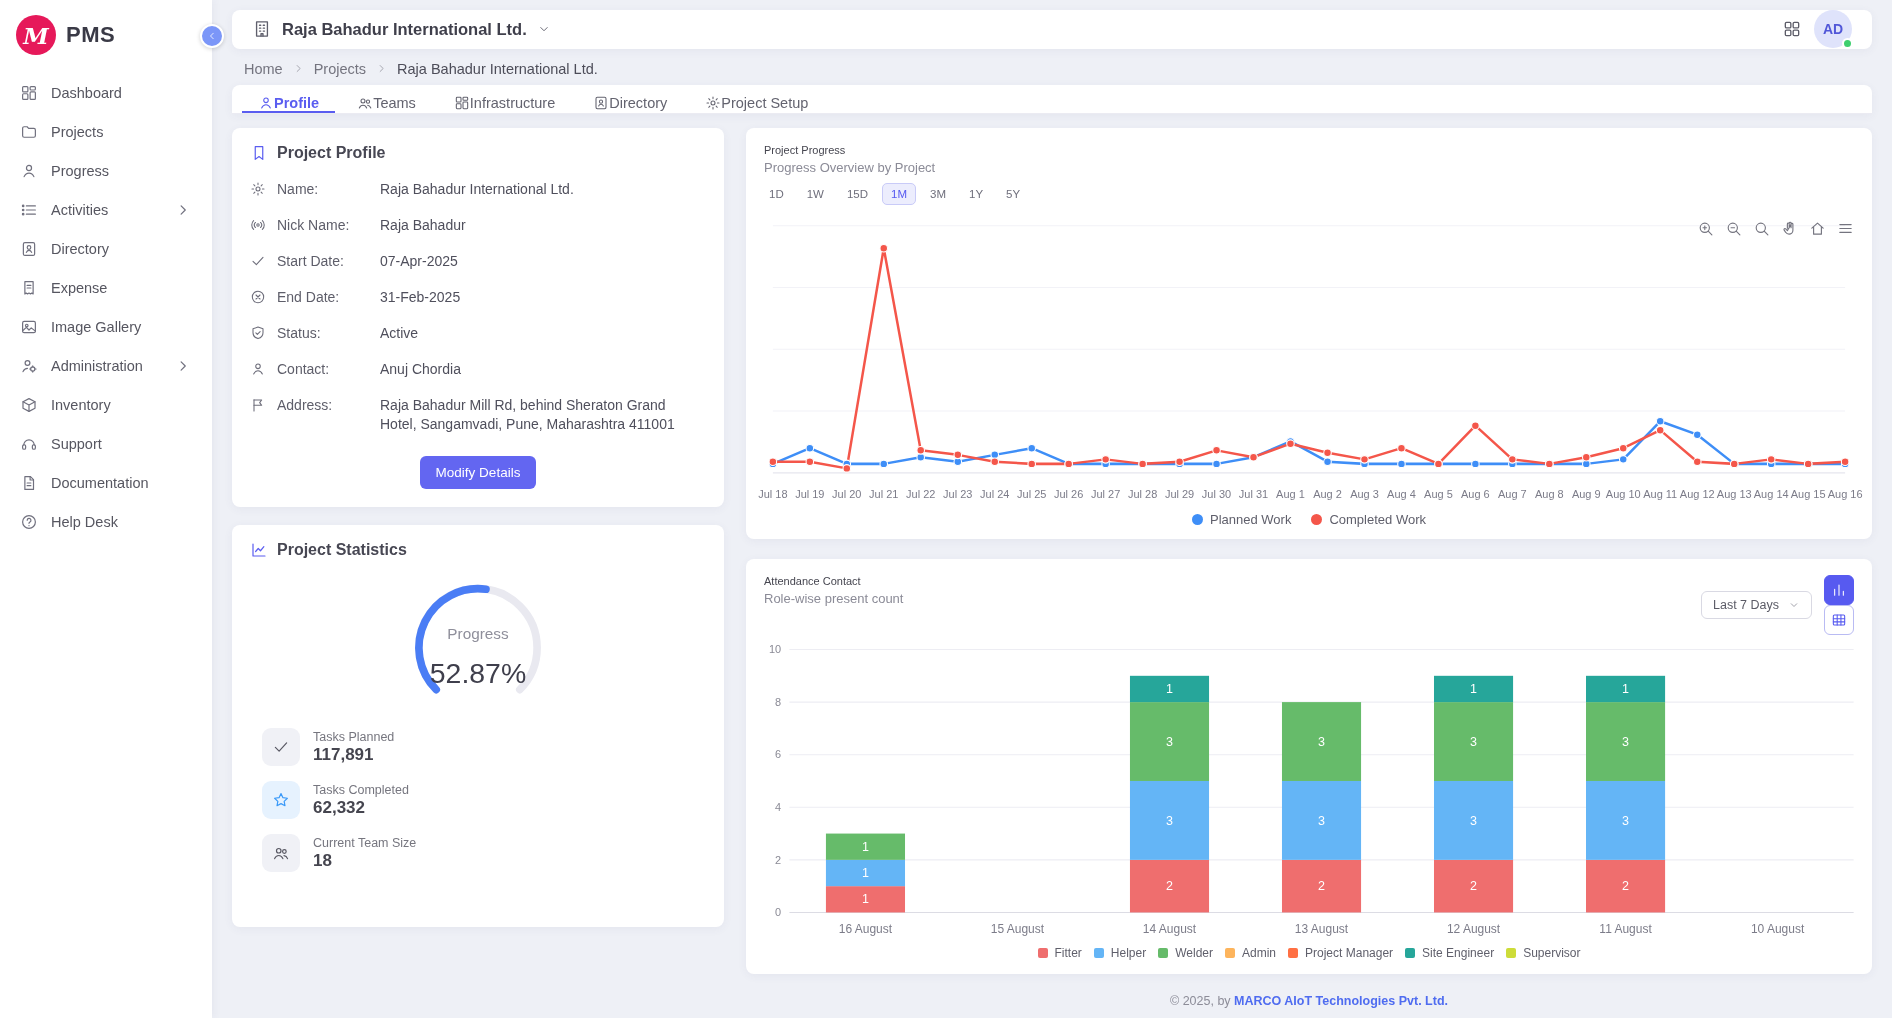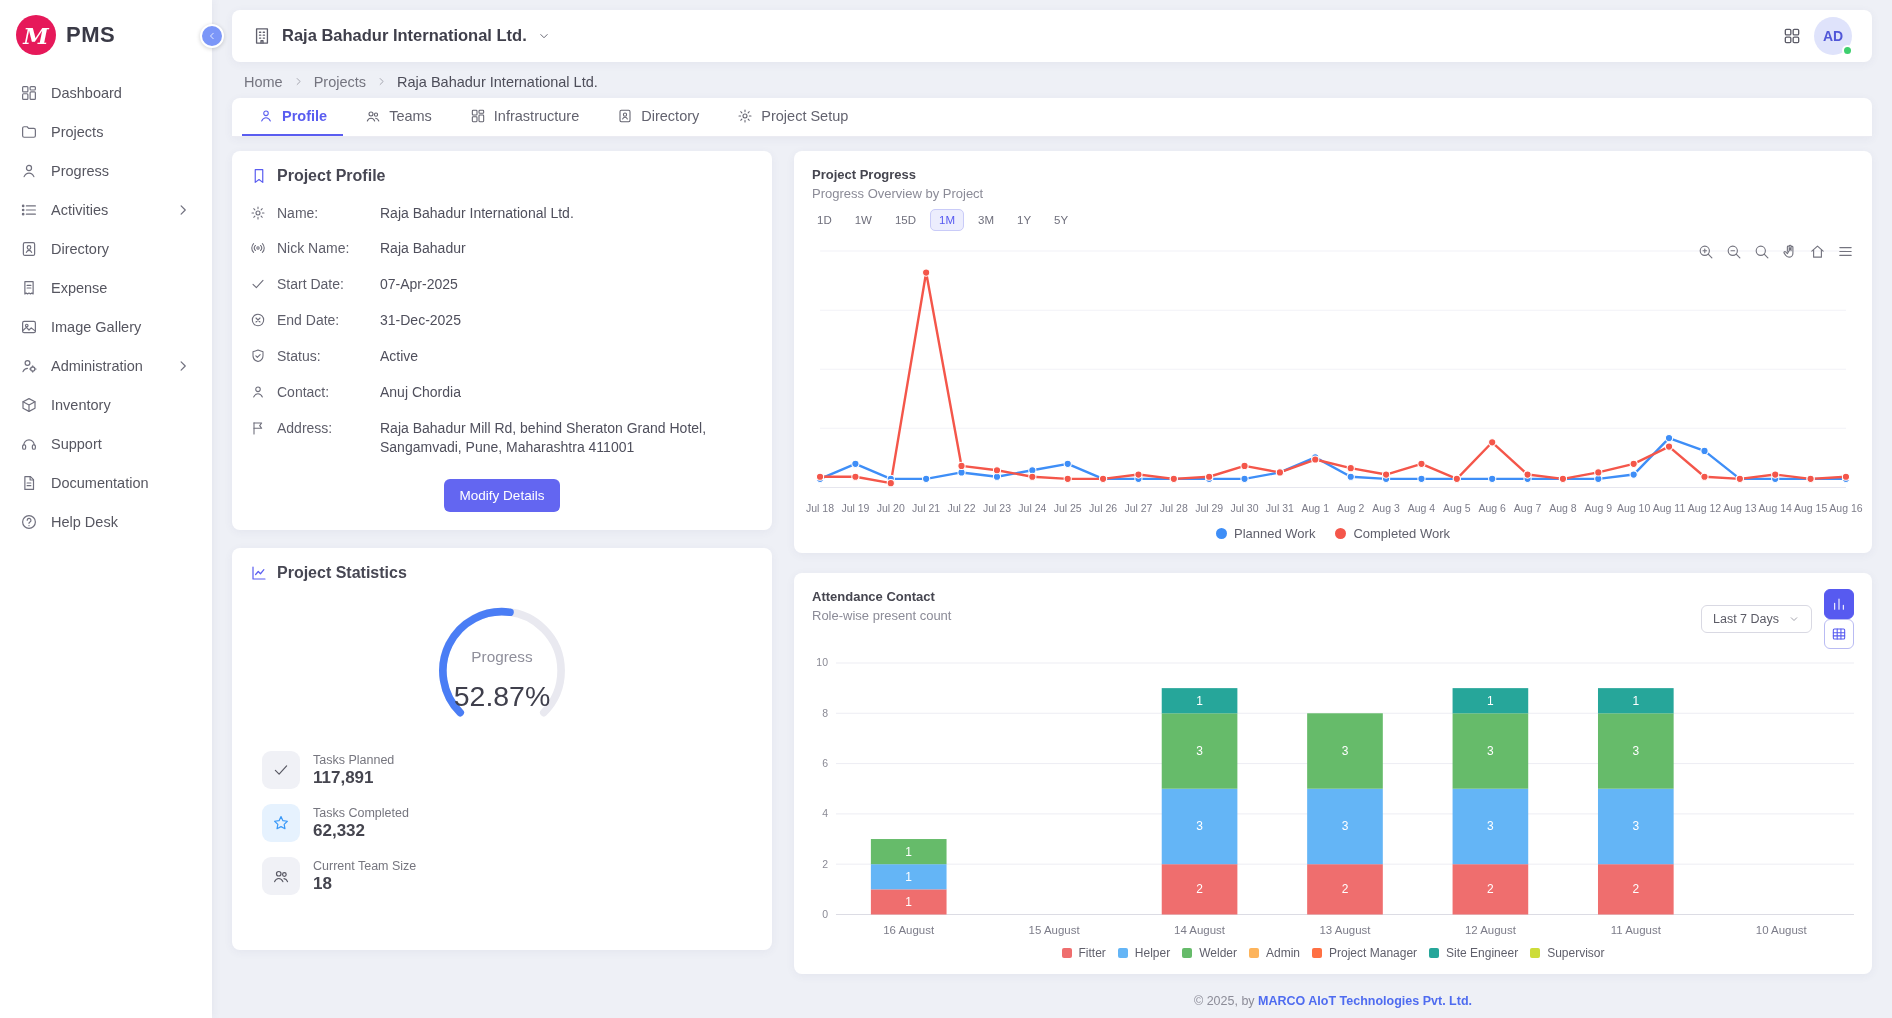--- a/index.html
+++ b/index.html
@@ -31,25 +31,25 @@
 .company-name{font-size:16.5px;font-weight:bold;color:#3f3f4b}
 .topbar-right{display:flex;align-items:center;gap:12px}
 .icon-btn{background:none;border:none;cursor:pointer;color:#5c5c68;display:flex}
 .avatar{width:38px;height:38px;border-radius:50%;background:#dfe3fb;color:#5157d8;font-weight:bold;font-size:14px;display:flex;align-items:center;justify-content:center;position:relative;cursor:pointer}
 .status-dot{position:absolute;right:-1px;bottom:-1px;width:11px;height:11px;background:#3ecf6f;border:2px solid #fff;border-radius:50%}
 .breadcrumb{display:flex;align-items:center;gap:9px;font-size:14.5px;color:#74747f;margin:12px 12px 8px}
 .breadcrumb .icn{width:13px;height:13px;color:#9a9aa5}
 .crumb{cursor:pointer}
 .crumb.last{color:#4d4d59}
 .tabs{display:flex;gap:6px;padding:0 10px;border-bottom:1px solid #ebebf2;border-radius:8px 8px 0 0;height:42px}
-.tab{display:flex;align-items:center;gap:8px;padding:0 16px;font-size:14.5px;color:#63636f;cursor:pointer;border-bottom:2.5px solid transparent}
+.tab{display:flex;align-items:flex-end;padding:0 16px;font-size:14.5px;color:#63636f;cursor:pointer;border-bottom:2.5px solid transparent}
 .tab .icn{width:16px;height:16px}
 .tab.active{color:#5a5df0;border-bottom-color:#5a5df0;font-weight:bold}
 .content-row{display:flex;gap:22px;align-items:flex-start;margin-top:14px;flex:1}
-.col-left{width:540px;flex-shrink:0;display:flex;flex-direction:column;gap:18px}
+.col-left{width:492px;flex-shrink:0;display:flex;flex-direction:column;gap:18px}
 .col-right{flex:1;display:flex;flex-direction:column;gap:20px;min-width:0}
 .card-head{display:flex;align-items:center;gap:9px;padding:16px 18px 8px;font-size:16px;font-weight:bold;color:#474753}
 
 .pf-rows{padding:2px 18px 4px}
 .pf-row{display:flex;gap:11px;padding:8.5px 0;font-size:14px;align-items:flex-start;line-height:1.35}
 .pf-icon{width:16px;height:16px;color:#6d6d7a;margin-top:1px}
 .pf-label{width:92px;color:#5e5e6a;flex-shrink:0}
 .pf-value{color:#4f4f5c;max-width:330px}
 .modify-btn{display:block;margin:10px auto 18px;background:#6366f1;color:#fff;border:none;border-radius:6px;padding:9px 16px;font-size:13.5px;cursor:pointer;font-family:inherit}
 
@@ -57,21 +57,21 @@
 .gauge-wrap{display:flex;justify-content:center;padding-top:2px}
 .stat-rows{padding:6px 30px 20px;display:flex;flex-direction:column;gap:15px}
 .stat-row{display:flex;align-items:center;gap:13px}
 .stat-ic{width:38px;height:38px;border-radius:9px;display:flex;align-items:center;justify-content:center;background:#f0f1f6;color:#585863}
 .stat-ic .icn{width:18px;height:18px}
 .stat-ic.blue{background:#e6f2fe;color:#3b9af8}
 .stat-label{font-size:12.5px;color:#76767f}
 .stat-value{font-size:17px;font-weight:bold;color:#45454f;margin-top:1px}
 
 .progress-card{position:relative}
-.card-title{font-size:13px;font-weight:bold;color:#45454f;padding:16px 18px 2px}
+.card-title{font-size:11px;font-weight:normal;color:#45454f;padding:16px 18px 2px}
 .card-sub{font-size:13px;color:#8b8b97;padding:2px 18px 6px}
 .range-row{display:flex;gap:5px;padding:2px 14px 0}
 .range-btn{font-size:11.5px;color:#6f6f7c;background:transparent;border:1px solid transparent;padding:4px 8px;border-radius:5px;cursor:pointer;font-family:inherit}
 .range-btn.active{background:#ecedfd;color:#575af0;border-color:#c9cbf8}
 .chart-toolbar{position:absolute;right:18px;top:92px;display:flex;gap:11px;color:#74747f}
 .tool{width:17px;height:17px;cursor:pointer;display:flex}
 #line-chart{padding:4px 8px 0}
 #line-chart svg,#bar-chart svg{display:block;width:100%}
 .chart-legend{display:flex;justify-content:center;align-items:center;gap:20px;padding:4px 0 12px;font-size:13px;color:#5f5f6b}
 .legend-item{display:flex;align-items:center;gap:7px}
@@ -394,21 +394,21 @@
       <span class="pf-value">07-Apr-2025</span>
     </div>
               <div class="pf-row">
       <span class="icn pf-icon">
                   <svg viewBox="0 0 24 24">
                     <circle cx="12" cy="12" r="8.5"></circle>
                     <path d="M9 9l6 6M15 9l-6 6"></path>
                   </svg>
                 </span>
       <span class="pf-label">End Date:</span>
-      <span class="pf-value">31-Dec-2025</span>
+      <span class="pf-value">31-Feb-2025</span>
     </div>
               <div class="pf-row">
       <span class="icn pf-icon">
                   <svg viewBox="0 0 24 24">
                     <path d="M12 3l7.5 2.8v5.7c0 4.6-3.2 7.6-7.5 8.9-4.3-1.3-7.5-4.3-7.5-8.9V5.8z"></path>
                     <path d="M8.8 11.8l2.2 2.2 4.2-4.2"></path>
                   </svg>
                 </span>
       <span class="pf-label">Status:</span>
       <span class="pf-value">Active</span>

